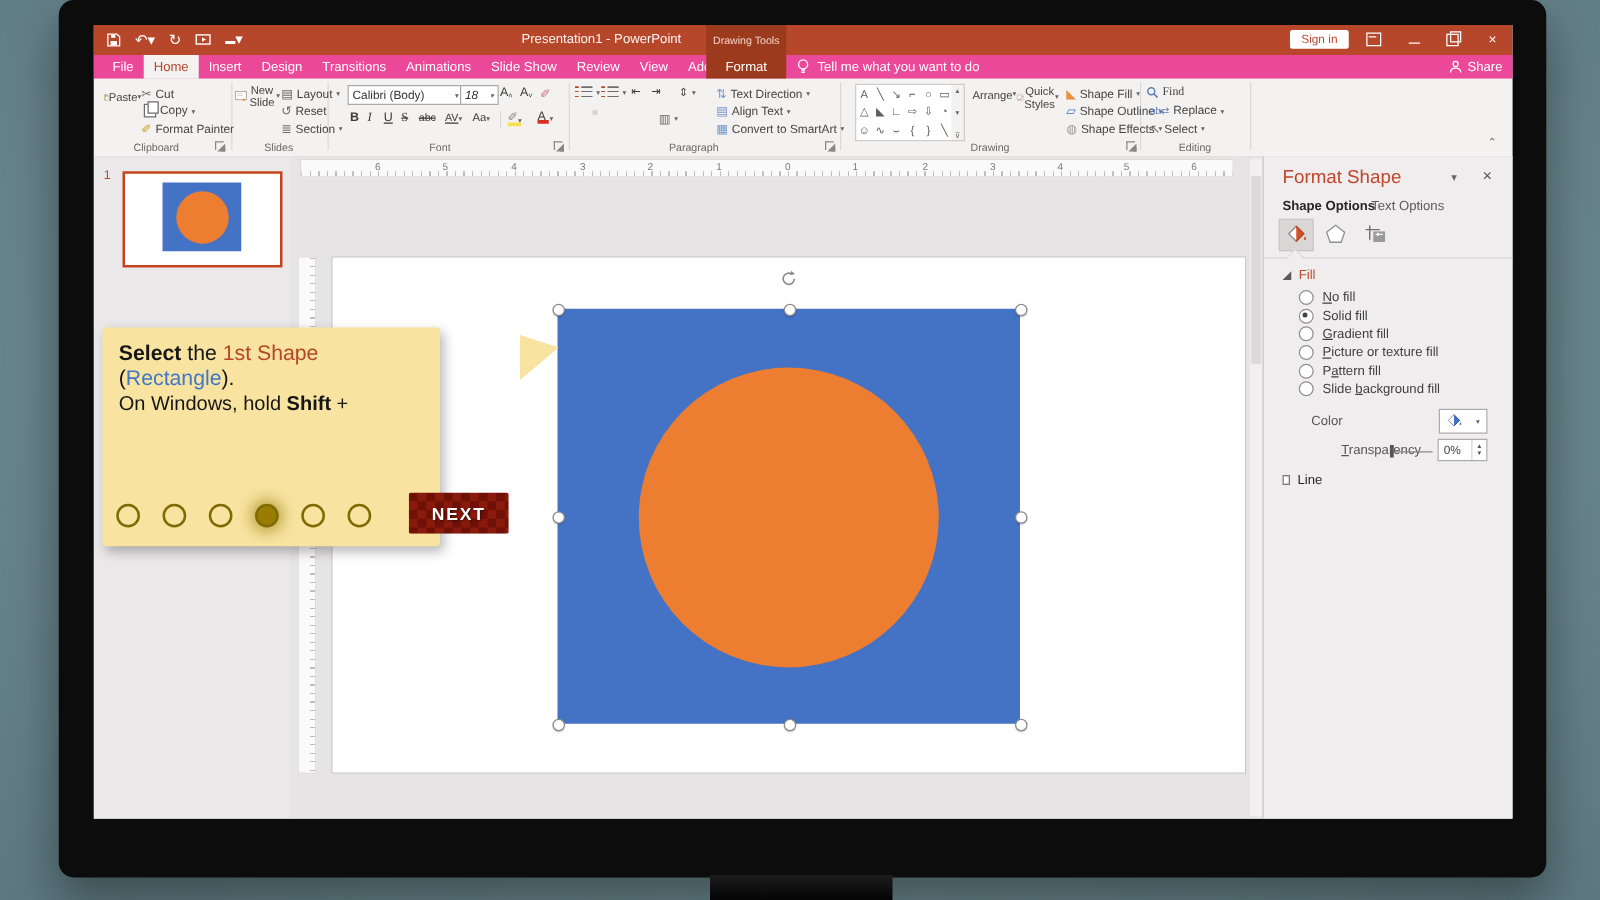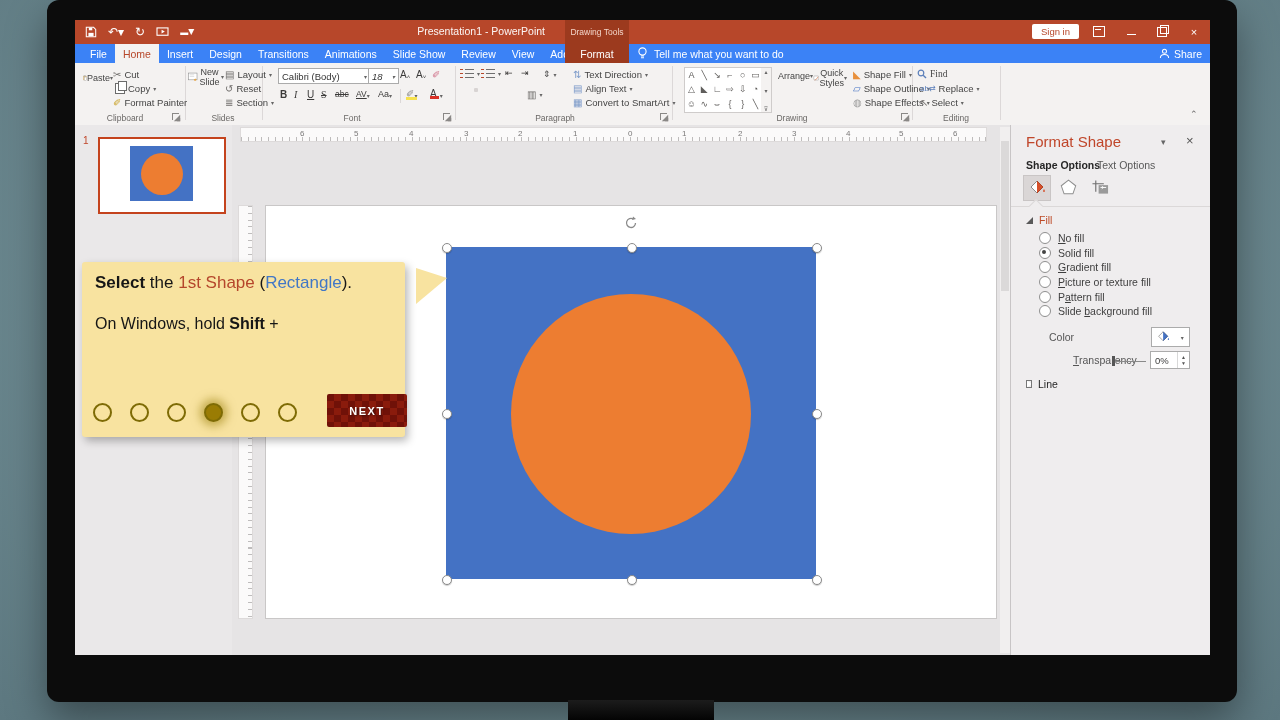--- a/index.html
+++ b/index.html
@@ -20,21 +20,21 @@
            display:flex;align-items:center;justify-content:center;}
   .signin{left:957px;top:4px;width:47px;height:15px;background:#fff;border-radius:2px;color:#B7472A;
           font-size:9.5px;display:flex;align-items:center;justify-content:center;}
   .winctl{top:5px;width:16px;height:13px;display:flex;align-items:center;justify-content:center;color:#fff;font-size:11px;}
   .ic-ribopt{width:10px;height:9px;border:1px solid #fff;position:relative;}
   .ic-ribopt::after{content:"";position:absolute;left:1px;top:2px;width:6px;height:1px;background:#fff;}
   .ic-min{width:9px;height:1px;background:#fff;margin-top:6px;}
   .ic-rest{width:8px;height:8px;border:1px solid #fff;position:relative;background:#B7472A;}
   .ic-rest::before{content:"";position:absolute;left:2px;top:-3px;width:7px;height:7px;border:1px solid #fff;}
   
-  #tabrow{left:0;top:24px;width:1135px;height:19px;background:#3b82f6;display:flex;align-items:stretch;padding-left:7px;}
+  #tabrow{left:0;top:24px;width:1135px;height:19px;background:#ec4899;display:flex;align-items:stretch;padding-left:7px;}
   .tab{color:#fff;font-size:10.5px;padding:0 8px;display:flex;align-items:center;}
   .tab.active{background:#F4F2F1;color:#B7472A;}
   .tab-format{left:490px;top:0;width:64px;height:19px;background:#9C3A1E;color:#fff;font-size:10.5px;
               display:flex;align-items:center;justify-content:center;}
   .tellme{left:562px;top:0;height:19px;display:flex;align-items:center;gap:6px;color:#fff;font-size:10.5px;}
   .share{right:15px;top:0;height:19px;display:flex;align-items:center;gap:4px;color:#fff;font-size:10.5px;}
   
   #ribbon{left:0;top:43px;width:1135px;height:62px;background:#F4F2F1;border-bottom:1px solid #D2CECE;}
   .gdiv{top:3px;width:1px;height:54px;background:#DCD8D8;}
   .glabel{bottom:2px;font-size:8.5px;color:#6a6866;text-align:center;}
@@ -100,33 +100,33 @@
   .fp-color-btn{left:140px;top:202px;width:37px;height:18px;background:#fff;border:1px solid #ABABAB;display:flex;align-items:center;justify-content:space-around;}
   .fp-tr-lbl{left:38px;top:229px;color:#555;margin-left:24px;}
   .slider{left:103px;top:236px;width:32px;height:1px;background:#8a8a8a;}
   .sl-thumb{left:101px;top:231px;width:3px;height:10px;background:#555;}
   .spin{left:139px;top:226px;width:38px;height:16px;background:#fff;border:1px solid #ABABAB;font-size:9.5px;display:flex;align-items:center;}
   .spin .val{flex:1;text-align:left;padding-left:4px;}
   .spin .arr{width:11px;display:flex;flex-direction:column;align-items:center;justify-content:center;color:#555;font-size:5px;line-height:6px;border-left:1px solid #D8D8D8;height:100%;}
   .fp-line{left:15px;top:253px;color:#262626;display:flex;gap:6px;align-items:center;}
   .tri-col{width:0;height:0;border-top:4px solid transparent;border-bottom:4px solid transparent;border-left:6px solid #fff;outline:1px solid #777;outline-offset:-1px;}
   
-  #callout{left:82px;top:262px;width:323px;height:175px;background:#F8E3A0;border-radius:3px;
+  #callout{left:82px;top:262px;width:270px;height:175px;background:#F8E3A0;border-radius:3px;
            box-shadow:3px 4px 9px rgba(0,0,0,.28);z-index:50;color:#161616;}
   #callout .l1{left:13px;top:11px;font-size:17px;}
   #callout .note{left:13px;top:51px;font-size:16px;line-height:21px;}
   .run-b{font-weight:bold;}
   .run-red{color:#B5462B;}
   .run-blue{color:#4177C6;}
   .dotrow{left:11px;top:137px;height:26px;display:flex;gap:18px;align-items:center;}
   .dot{width:19px;height:19px;border:2.5px solid #7E6B05;border-radius:50%;box-sizing:border-box;}
   .dot.active{background:#9A7C04;box-shadow:0 0 10px 4px rgba(150,122,4,.55);}
   .nextbtn{left:245px;top:132px;width:80px;height:33px;border-radius:2px;
            background:repeating-conic-gradient(#8A1B0C 0deg 90deg,#701108 90deg 180deg);background-size:14px 14px;
-           display:flex;align-items:center;justify-content:center;color:#fff;font-weight:bold;font-size:11px;letter-spacing:1.5px;
+           display:flex;align-items:center;justify-content:center;color:#fff;font-weight:bold;font-size:14px;letter-spacing:1.5px;
            text-shadow:1px 1px 2px rgba(0,0,0,.5);}
   .tail{left:334px;top:6px;width:31px;height:38px;}
 </style>
 </head>
 <body>
 
 <div class="abs" id="monitor">
   <div class="abs" id="screen">
 
     <div class="abs" id="titlebar">

